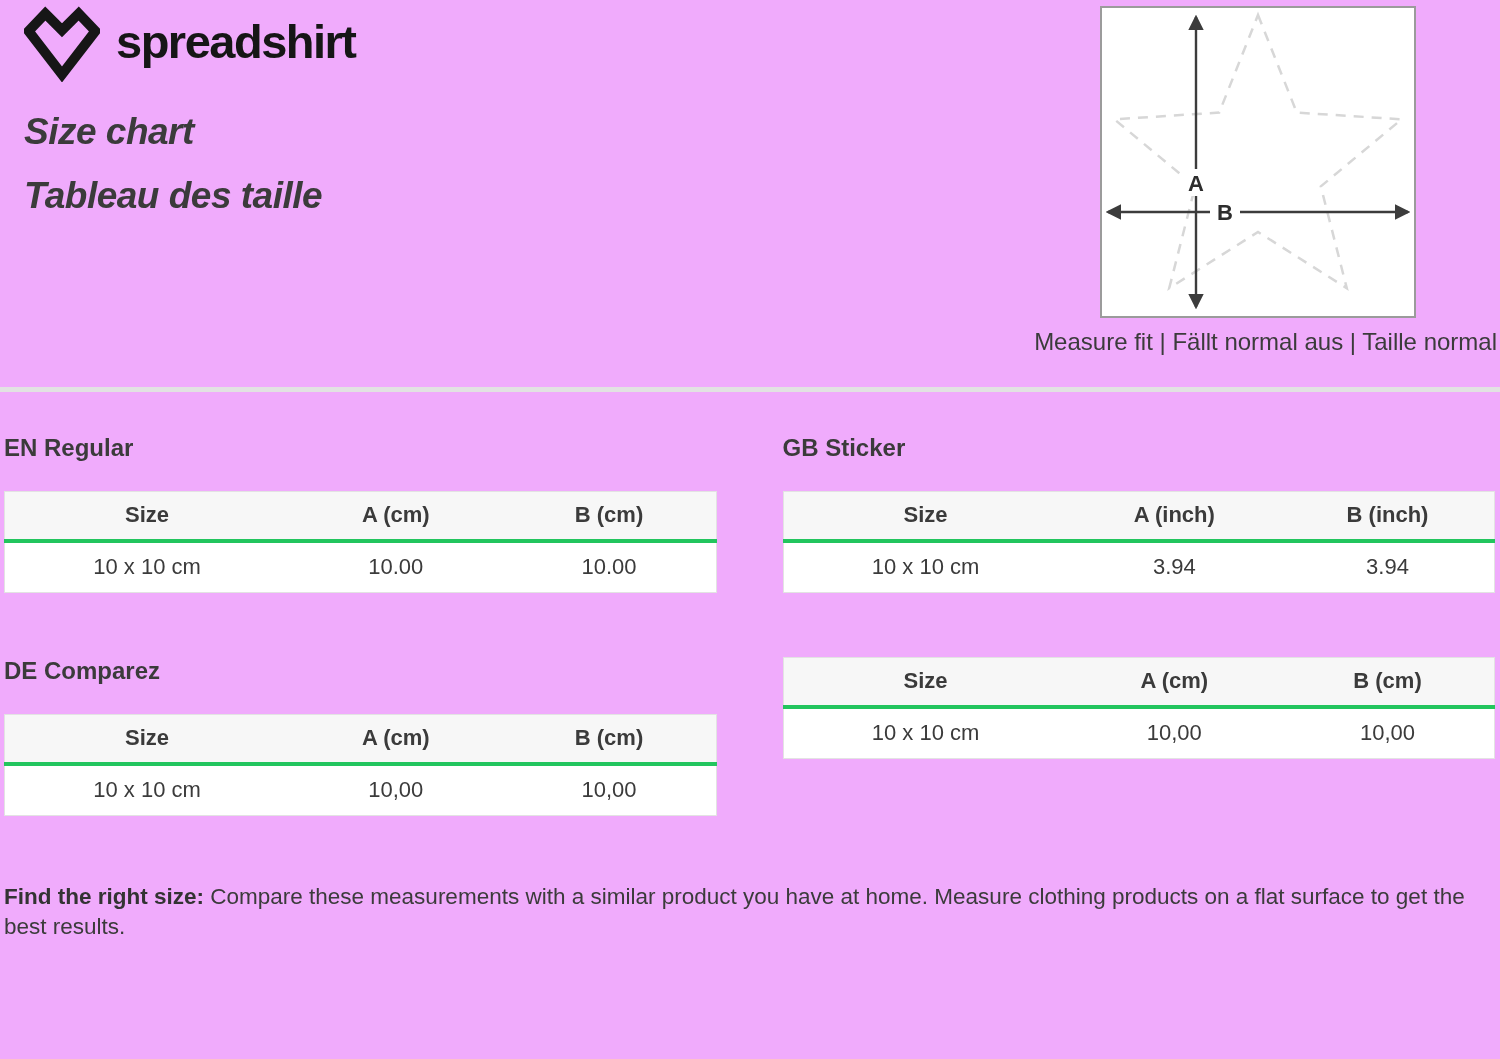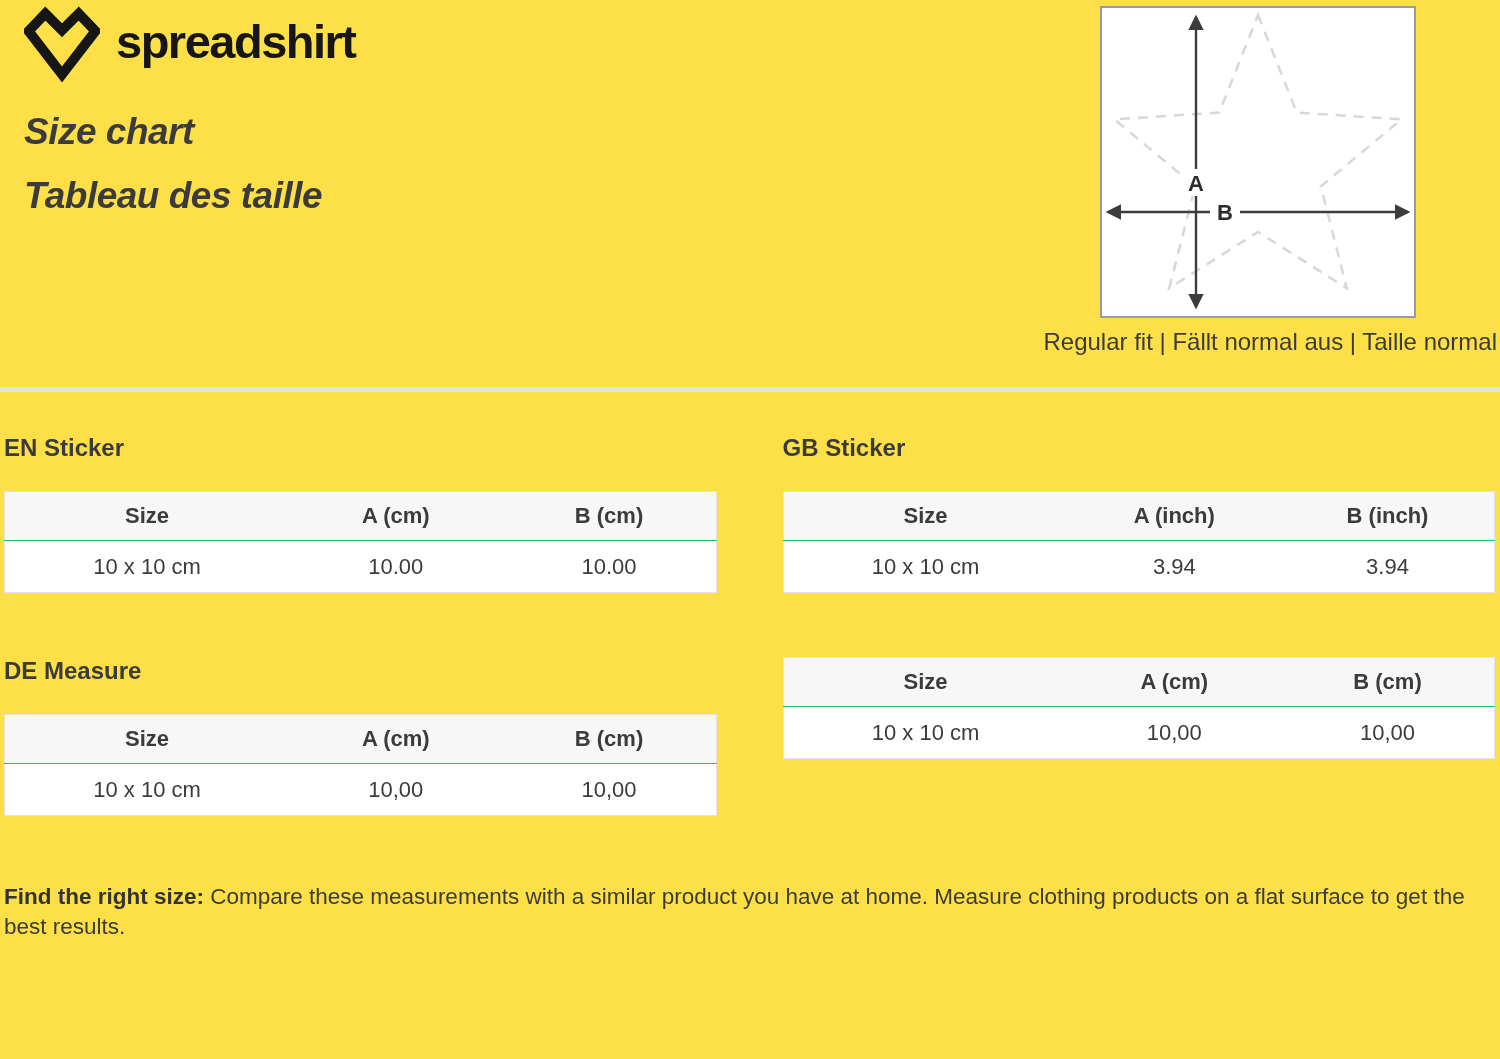--- a/index.html
+++ b/index.html
@@ -1,18 +1,18 @@
 <!DOCTYPE html>
 <html><head>
 <meta charset="utf-8">
 <style>
   * { margin:0; padding:0; box-sizing:border-box; }
   html,body { background:#fff; }
   body { font-family:"Liberation Sans", sans-serif; color:#3b3b3b; }
-  .page { position:relative; width:1500px; height:1059px; background:#fde047; overflow:hidden; }
+  .page { position:relative; width:1500px; height:1059px; background:#f0abfc; overflow:hidden; }
 
   
   .brand { position:absolute; left:24px; top:6px; display:flex; align-items:center; gap:16px; }
   .brand svg { display:block; }
   .brand-name { font-size:47px; font-weight:700; color:#161616; letter-spacing:-1.5px; line-height:1; padding-bottom:6px; }
 
   
   .titles { position:absolute; left:24px; top:100px;font-style:italic; }
   .titles h1 { font-size:37px; font-weight:700; color:#3b3b3b; line-height:64px; letter-spacing:-0.5px; }
 
@@ -23,21 +23,21 @@
   
   .divider { position:absolute; top:387px; left:0; width:1500px; height:5px; background:#e2e2e2; }
 
   
   .tables-grid { position:absolute; top:434px; left:4px; width:1491px;
                  display:grid; grid-template-columns:1fr 1fr; column-gap:66px; row-gap:64px; }
   .size-section h2 { font-size:24px; font-weight:700; color:#3b3b3b; margin-bottom:29px; }
   table.size-table { width:100%; border-collapse:collapse; table-layout:fixed; background:#fff;
                      border:1px solid #e3e3e3; }
   table.size-table th, table.size-table td { text-align:center; font-size:22px; color:#3b3b3b; }
-  table.size-table th { font-weight:700; height:49px; background:#f7f7f7; border-bottom:1px solid #22c55e; }
+  table.size-table th { font-weight:700; height:49px; background:#f7f7f7; border-bottom:4px solid #22c55e; }
   table.size-table td { font-weight:400; height:52px; }
   table.size-table col.c-size { width:40%; }
   table.size-table col.c-a { width:30%; }
   table.size-table col.c-b { width:30%; }
 
   
   .notes { position:absolute; top:882px; left:4px; width:1491px; }
   .notes p { font-size:22.5px; line-height:30px; color:#3b3b3b; margin-bottom:14px; }
   .notes b { font-weight:700; color:#333; }
 </style>
@@ -73,28 +73,28 @@
       <line x1="96" y1="11" x2="96" y2="301" stroke="#3c3c3c" stroke-width="2.4" marker-start="url(#ah)" marker-end="url(#ah)"></line>
       <rect x="83" y="163" width="26" height="27" fill="#ffffff"></rect>
       <text x="96" y="185" font-size="22" font-weight="700" fill="#2d2d2d" text-anchor="middle" font-family="Liberation Sans, sans-serif">A</text>
 
       <line x1="8" y1="206" x2="308" y2="206" stroke="#3c3c3c" stroke-width="2.4" marker-start="url(#ah)" marker-end="url(#ah)"></line>
       <rect x="110" y="192" width="30" height="28" fill="#ffffff"></rect>
       <text x="125" y="214" font-size="22" font-weight="700" fill="#2d2d2d" text-anchor="middle" font-family="Liberation Sans, sans-serif">B</text>
     </svg>
   </div>
 
-  <div class="fit-note">Regular fit | Fällt normal aus | Taille normal</div>
+  <div class="fit-note">Measure fit | Fällt normal aus | Taille normal</div>
 
   <div class="divider"></div>
 
   <div class="tables-grid">
 
     <section class="size-section">
-      <h2>EN Sticker</h2>
+      <h2>EN Regular</h2>
       <table class="size-table">
         <colgroup>
             <col class="c-size">
             <col class="c-a">
             <col class="c-b">
           </colgroup>
         <thead>
             <tr>
           <th>Size</th>
           <th>A (cm)</th>
@@ -130,21 +130,21 @@
             <tr>
           <td>10 x 10 cm</td>
           <td>3.94</td>
           <td>3.94</td>
         </tr>
           </tbody>
       </table>
     </section>
 
     <section class="size-section">
-      <h2>DE Measure</h2>
+      <h2>DE Comparez</h2>
       <table class="size-table">
         <colgroup>
             <col class="c-size">
             <col class="c-a">
             <col class="c-b">
           </colgroup>
         <thead>
             <tr>
           <th>Size</th>
           <th>A (cm)</th>

